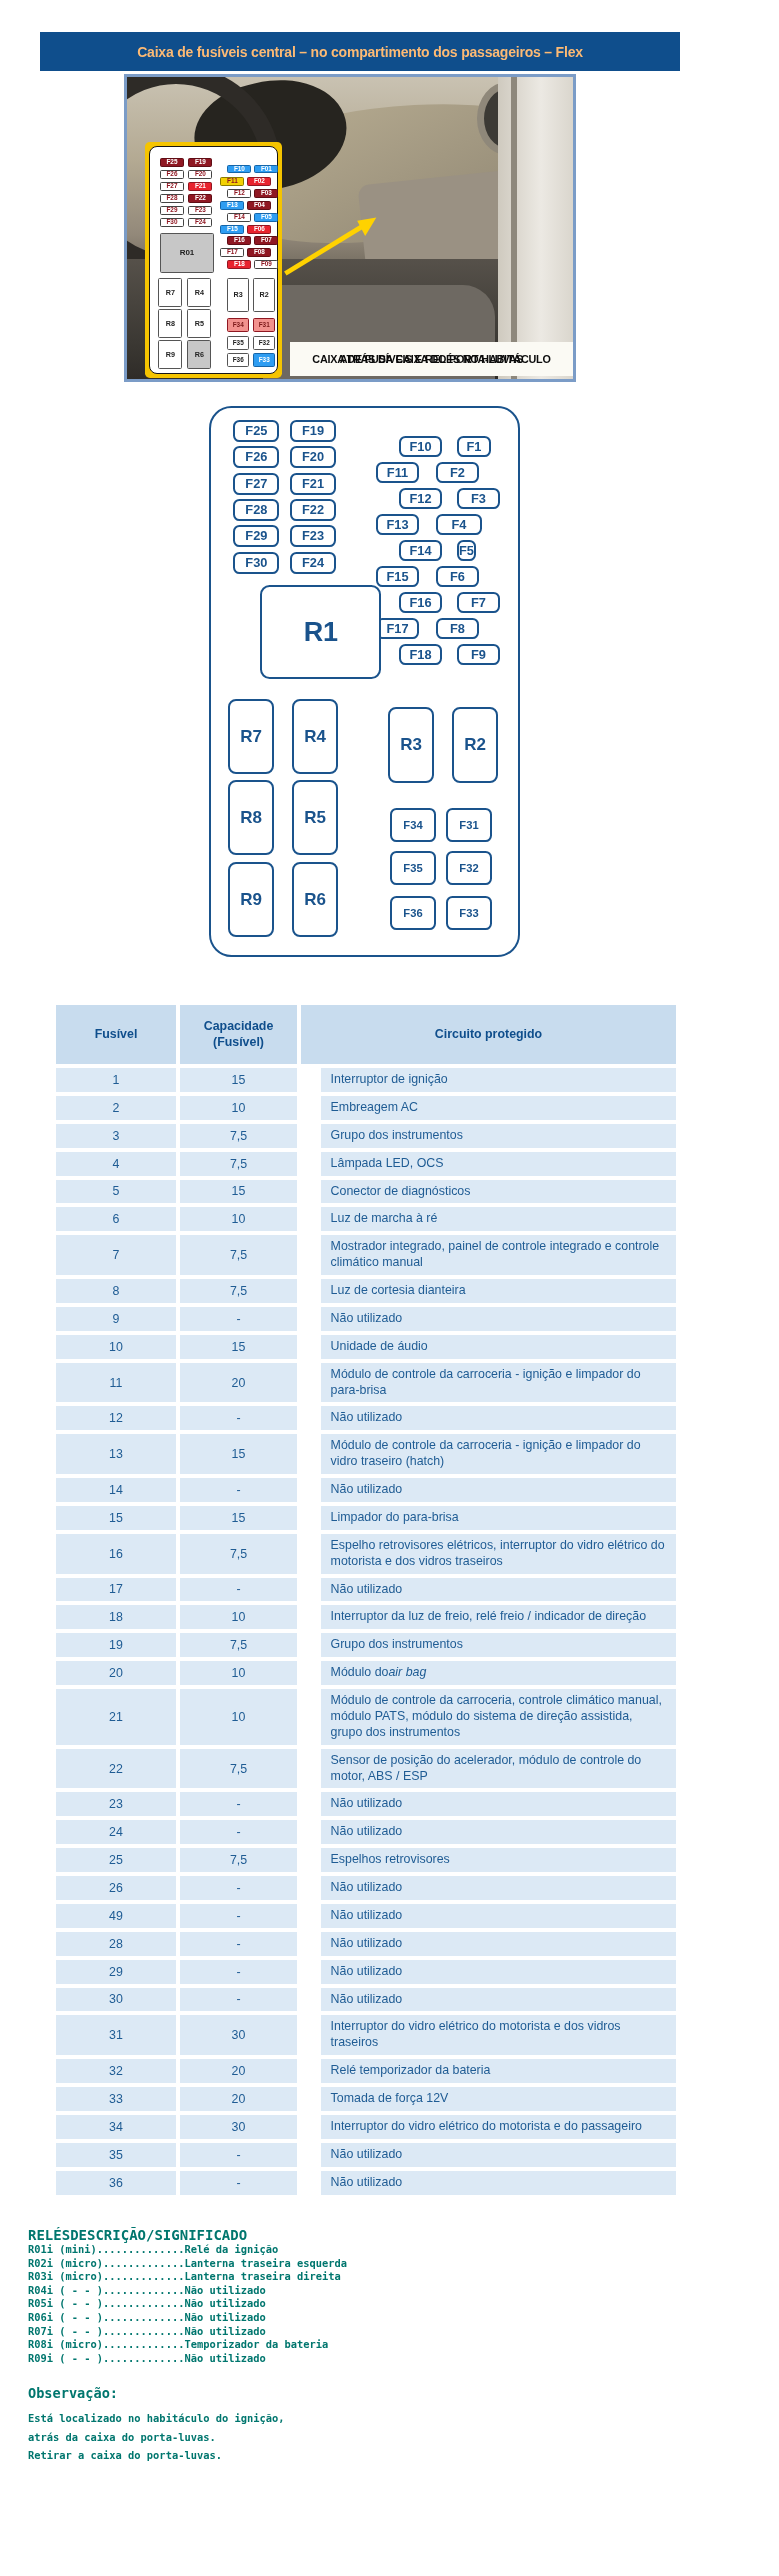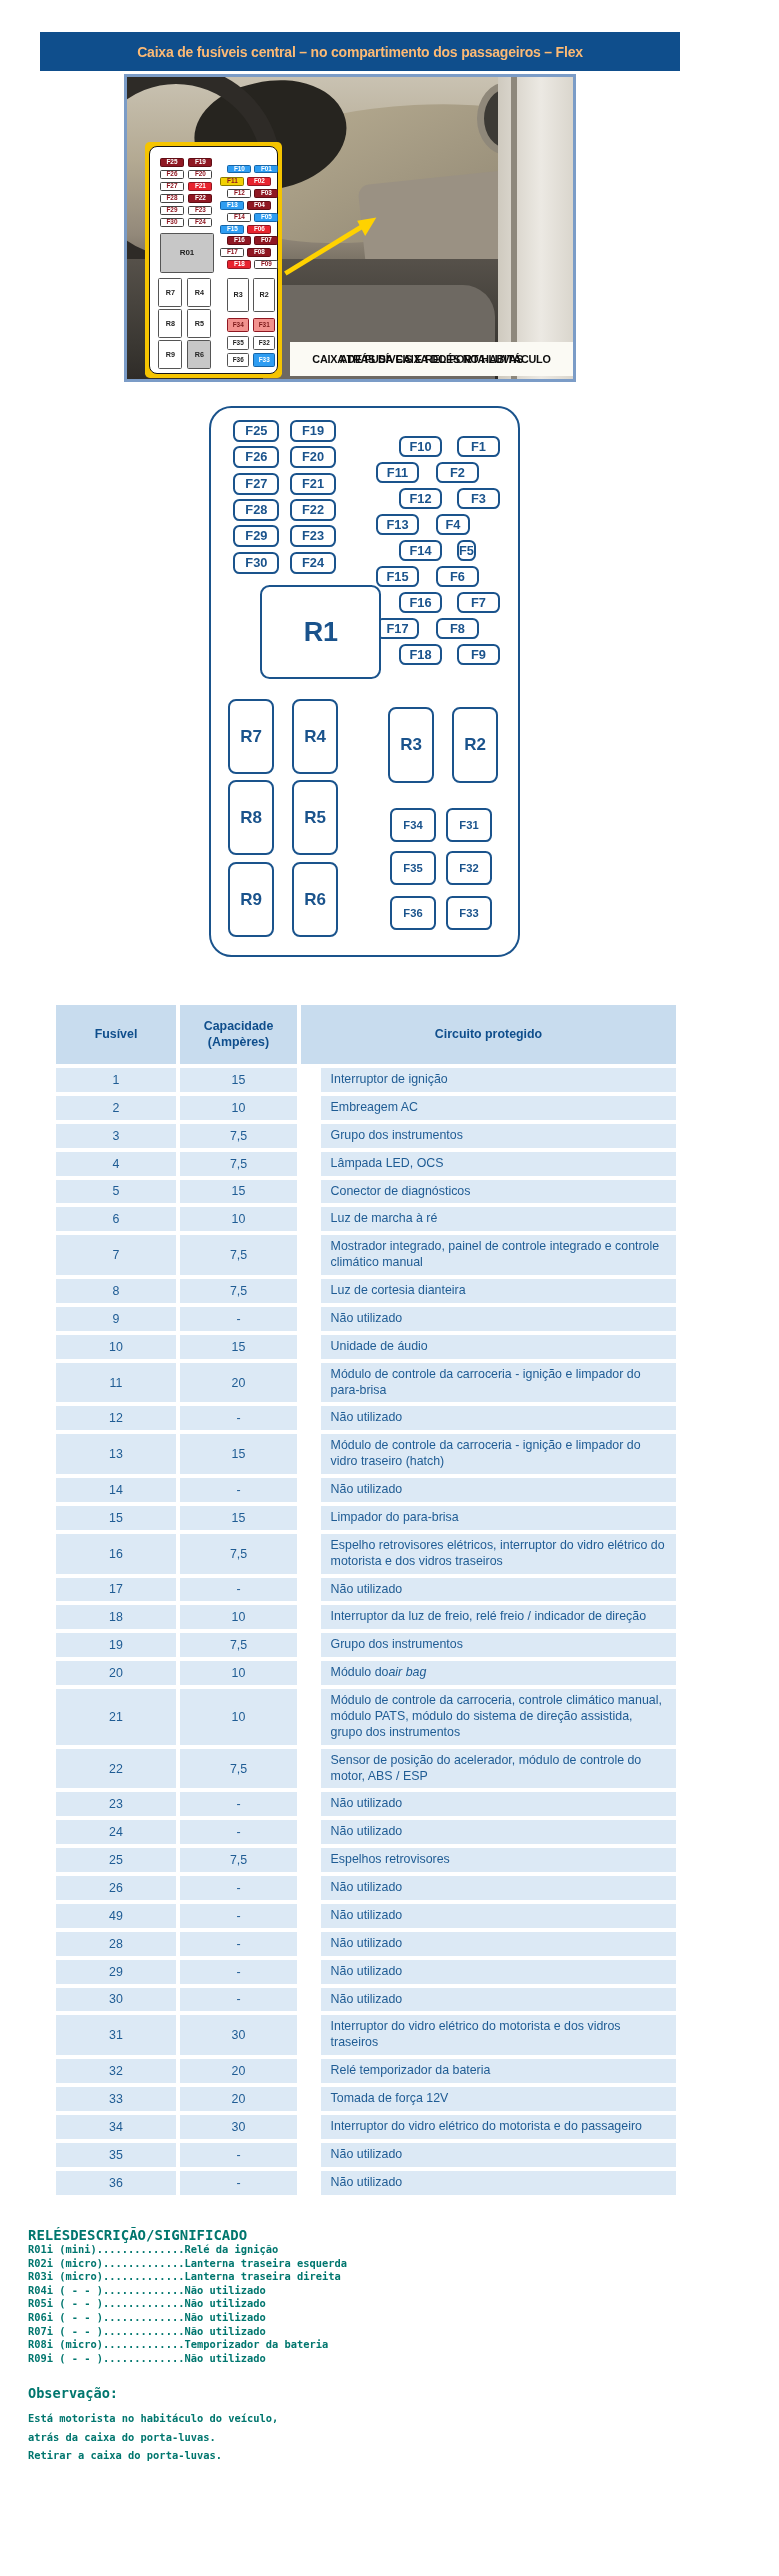--- a/index.html
+++ b/index.html
@@ -145,27 +145,27 @@
     <div class="dbox dfuse" style="left: 79px; top: 38px; width: 46px; height: 21.6px;">F20</div>
     <div class="dbox dfuse" style="left: 22.4px; top: 65px; width: 46px; height: 21.6px;">F27</div>
     <div class="dbox dfuse" style="left: 79px; top: 65px; width: 46px; height: 21.6px;">F21</div>
     <div class="dbox dfuse" style="left: 22.4px; top: 91px; width: 46px; height: 21.6px;">F28</div>
     <div class="dbox dfuse" style="left: 79px; top: 91px; width: 46px; height: 21.6px;">F22</div>
     <div class="dbox dfuse" style="left: 22.4px; top: 117px; width: 46px; height: 21.6px;">F29</div>
     <div class="dbox dfuse" style="left: 79px; top: 117px; width: 46px; height: 21.6px;">F23</div>
     <div class="dbox dfuse" style="left: 22.4px; top: 144px; width: 46px; height: 21.6px;">F30</div>
     <div class="dbox dfuse" style="left: 79px; top: 144px; width: 46px; height: 21.6px;">F24</div>
     <div class="dbox dfuse" style="left: 188px; top: 28px; width: 43px; height: 21px;">F10</div>
-    <div class="dbox dfuse" style="left: 246px; top: 28px; width: 43px; height: 21px;">F1</div>
+    <div class="dbox dfuse" style="left: 246px; top: 28px; width: 34px; height: 21px;">F1</div>
     <div class="dbox dfuse" style="left: 165px; top: 54px; width: 43px; height: 21px;">F11</div>
     <div class="dbox dfuse" style="left: 225px; top: 54px; width: 43px; height: 21px;">F2</div>
     <div class="dbox dfuse" style="left: 188px; top: 80px; width: 43px; height: 21px;">F12</div>
     <div class="dbox dfuse" style="left: 246px; top: 80px; width: 43px; height: 21px;">F3</div>
     <div class="dbox dfuse" style="left: 165px; top: 106px; width: 43px; height: 21px;">F13</div>
-    <div class="dbox dfuse" style="left: 225px; top: 106px; width: 34px; height: 21px;">F4</div>
+    <div class="dbox dfuse" style="left: 225px; top: 106px; width: 46px; height: 21px;">F4</div>
     <div class="dbox dfuse" style="left: 188px; top: 132px; width: 43px; height: 21px;">F14</div>
     <div class="dbox dfuse" style="left: 246px; top: 132px; width: 19px; height: 21px;">F5</div>
     <div class="dbox dfuse" style="left: 165px; top: 158px; width: 43px; height: 21px;">F15</div>
     <div class="dbox dfuse" style="left: 225px; top: 158px; width: 43px; height: 21px;">F6</div>
     <div class="dbox dfuse" style="left: 188px; top: 184px; width: 43px; height: 21px;">F16</div>
     <div class="dbox dfuse" style="left: 246px; top: 184px; width: 43px; height: 21px;">F7</div>
     <div class="dbox dfuse" style="left: 165px; top: 210px; width: 43px; height: 21px;">F17</div>
     <div class="dbox dfuse" style="left: 225px; top: 210px; width: 43px; height: 21px;">F8</div>
     <div class="dbox dfuse" style="left: 188px; top: 236px; width: 43px; height: 21px;">F18</div>
     <div class="dbox dfuse" style="left: 246px; top: 236px; width: 43px; height: 21px;">F9</div>
@@ -182,21 +182,21 @@
     <div class="dbox dsmall" style="left: 235px; top: 400px; width: 46px; height: 34px;">F31</div>
     <div class="dbox dsmall" style="left: 179px; top: 443px; width: 46px; height: 34px;">F35</div>
     <div class="dbox dsmall" style="left: 235px; top: 443px; width: 46px; height: 34px;">F32</div>
     <div class="dbox dsmall" style="left: 179px; top: 488px; width: 46px; height: 34px;">F36</div>
     <div class="dbox dsmall" style="left: 235px; top: 488px; width: 46px; height: 34px;">F33</div>
   </div>
 
 <div class="fuse-table" id="fuse-table">
     <div class="cell head">Fusível</div>
     <div class="cell head">Capacidade
-(Ampères)</div>
+(Fusível)</div>
     <div class="cell head">Circuito protegido</div>
     <div class="cell">1</div>
     <div class="cell">15</div>
     <div class="cell circuit">Interruptor de ignição</div>
     <div class="cell">2</div>
     <div class="cell">10</div>
     <div class="cell circuit">Embreagem AC</div>
     <div class="cell">3</div>
     <div class="cell">7,5</div>
     <div class="cell circuit">Grupo dos instrumentos</div>
@@ -312,18 +312,18 @@
       <div class="relay-line">R06i ( - - ).............Não utilizado</div>
       <div class="relay-line">R07i ( - - ).............Não utilizado</div>
       <div class="relay-line">R08i (micro).............Temporizador da bateria</div>
       <div class="relay-line">R09i ( - - ).............Não utilizado</div>
     </div>
 </div>
 
 <div class="note-block mono">
   <div class="note-heading">Observação:</div>
   <div id="note-lines">
-      <div class="note-line">Está motorista no habitáculo do veículo,</div>
+      <div class="note-line">Está localizado no habitáculo do ignição,</div>
       <div class="note-line">atrás da caixa do porta-luvas.</div>
       <div class="note-line">Retirar a caixa do porta-luvas.</div>
     </div>
 </div>
 
 
 </body></html>

